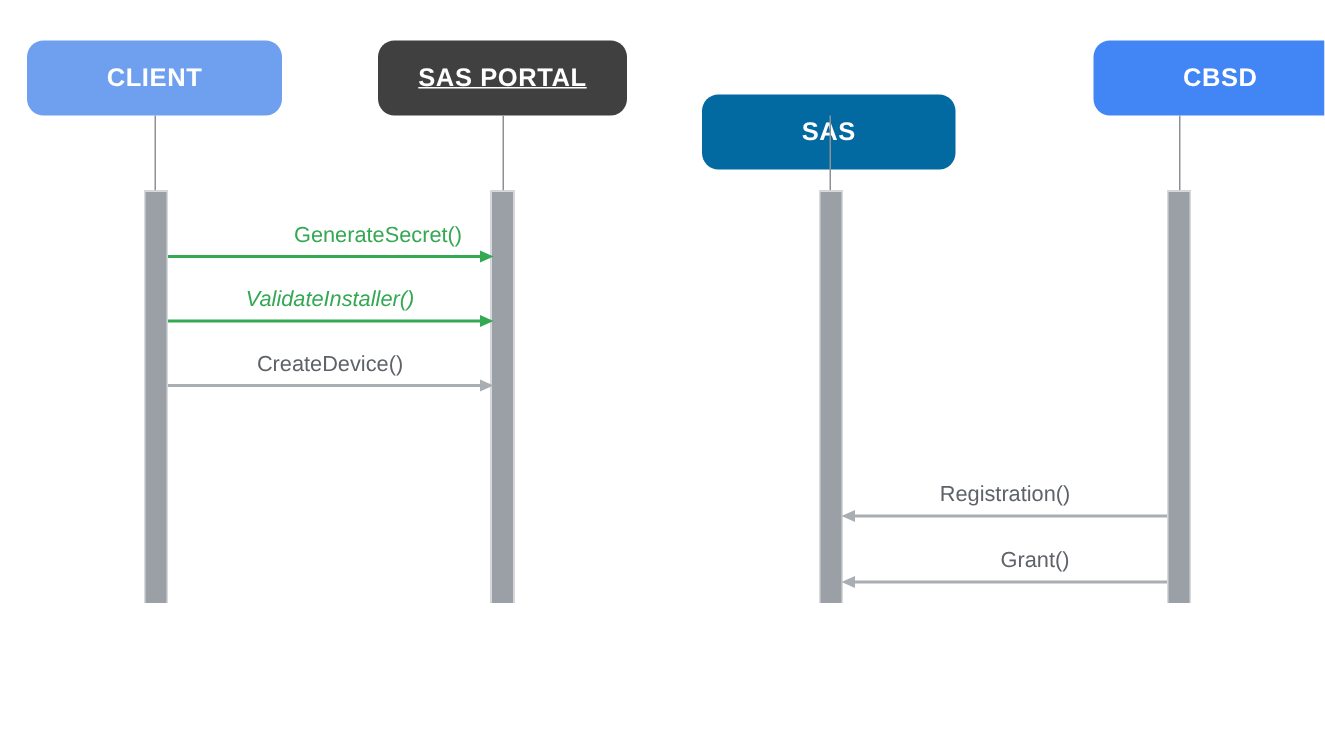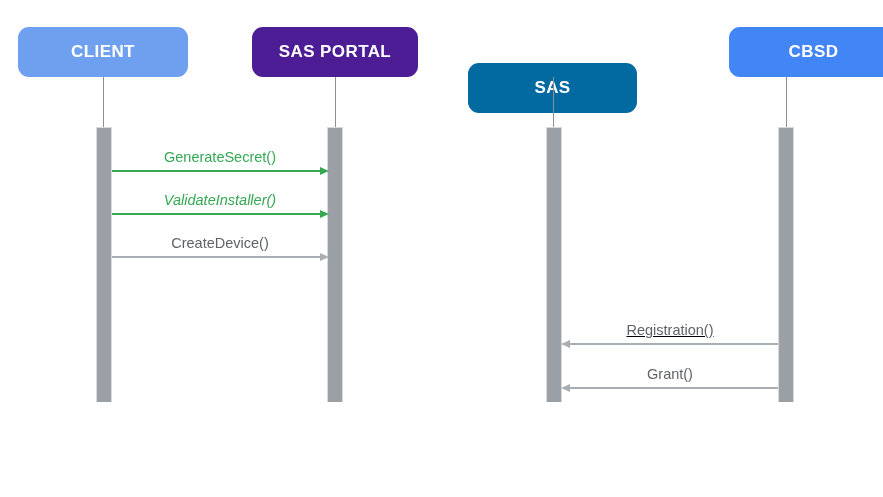--- a/index.html
+++ b/index.html
@@ -39,21 +39,21 @@
   .bar-cbsd      { left:778px; }
 
   
   .msg { position:absolute; }
   .grp-left  { left:112px; width:216px; }
   .grp-right { left:562px; width:216px; }
   .m1 { top:148px; }
   .m2 { top:191px;font-style:italic; }
   .m3 { top:234px; }
   .m4 { top:277px; }
-  .m5 { top:321px;text-decoration:underline; }
+  .m5 { top:321px; }
   .m6 { top:365px; }
 
   .msg-label {
     width:100%; text-align:center; font-size:14.5px; line-height:18px;
     white-space:nowrap;
   }
   .msg-line { position:absolute; left:0; right:0; top:19px; height:8px; }
   .line-bar {
     position:absolute; left:0; right:3px; top:3px; height:1.6px;
     background:currentColor;
@@ -65,36 +65,36 @@
   .dir-right .arrowhead { right:-1px; border-left:9px solid currentColor; }
   .dir-left  .arrowhead { left:-1px;  border-right:9px solid currentColor; }
   .dir-left .line-bar { left:3px; right:0; }
 </style>
 </head>
 <body>
 
 <div class="canvas">
 
   <div class="actor-box actor-client" style="background-color: rgb(111, 160, 240);">CLIENT</div>
-  <div class="actor-box actor-sasportal" style="background-color: #4c1d95;">SAS PORTAL</div>
+  <div class="actor-box actor-sasportal" style="background-color: #404040; text-decoration: underline;">SAS PORTAL</div>
   <div class="actor-box actor-sas" style="background-color: #0369a1; margin-top: 36px;">SAS</div>
   <div class="actor-box actor-cbsd" style="background-color: rgb(66, 133, 244); margin-left: 28px;">CBSD</div>
 
   <div class="lifeline-stub stub-client"></div>
   <div class="lifeline-stub stub-sasportal"></div>
   <div class="lifeline-stub stub-sas"></div>
   <div class="lifeline-stub stub-cbsd"></div>
 
   <div class="activation-bar bar-client"></div>
   <div class="activation-bar bar-sasportal"></div>
   <div class="activation-bar bar-sas"></div>
   <div class="activation-bar bar-cbsd"></div>
 
   <div class="msg grp-left m1 dir-right">
-    <div class="msg-label" style="color: rgb(52, 168, 83);">GenerateSecret()</div>
+    <div class="msg-label" style="color: rgb(52, 168, 83); padding-left: 32px;">GenerateSecret()</div>
     <div class="msg-line" style="color: rgb(52, 168, 83);">
       <div class="line-bar"></div>
       <div class="arrowhead"></div>
     </div>
   </div>
 
   <div class="msg grp-left m2 dir-right">
     <div class="msg-label" style="color: rgb(52, 168, 83);">ValidateInstaller()</div>
     <div class="msg-line" style="color: rgb(52, 168, 83);">
       <div class="line-bar"></div>
@@ -113,20 +113,20 @@
 
   <div class="msg grp-right m5 dir-left">
     <div class="msg-label" style="color: rgb(95, 99, 104);">Registration()</div>
     <div class="msg-line" style="color: rgb(169, 174, 179);">
       <div class="line-bar"></div>
       <div class="arrowhead"></div>
     </div>
   </div>
 
   <div class="msg grp-right m6 dir-left">
-    <div class="msg-label" style="color: rgb(95, 99, 104);">Grant()</div>
+    <div class="msg-label" style="color: rgb(95, 99, 104); padding-left: 20px;">Grant()</div>
     <div class="msg-line" style="color: rgb(169, 174, 179);">
       <div class="line-bar"></div>
       <div class="arrowhead"></div>
     </div>
   </div>
 
 </div>
 
 </body></html>

